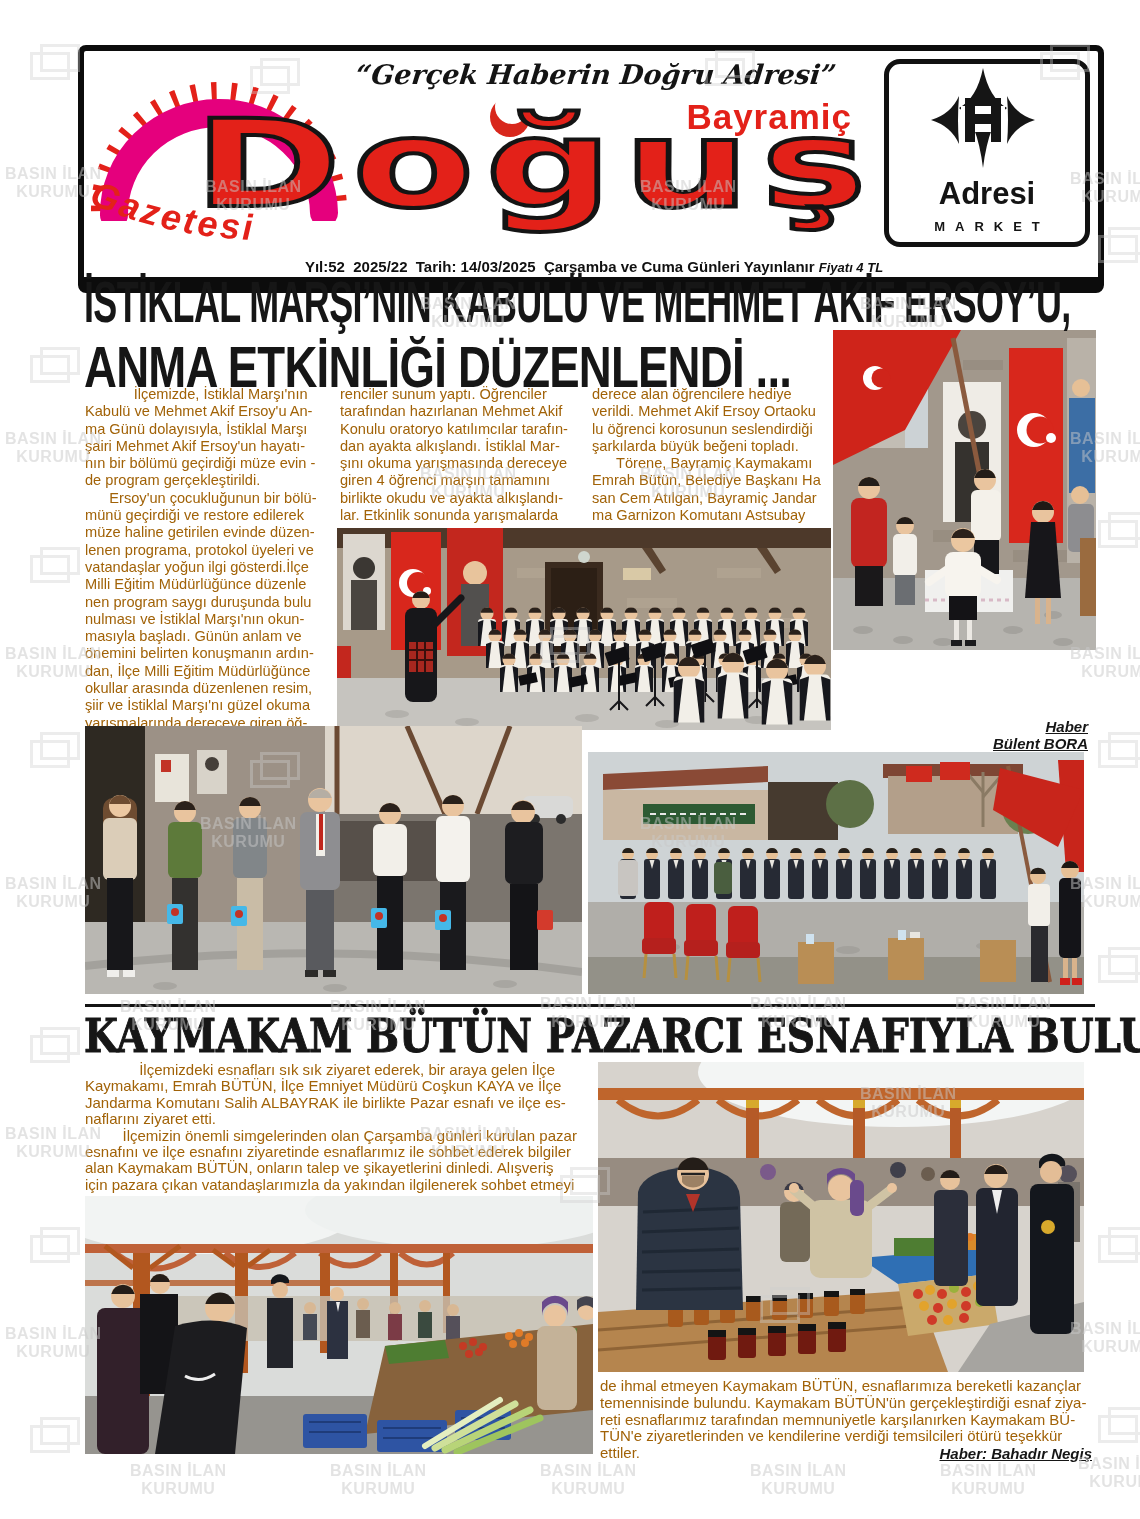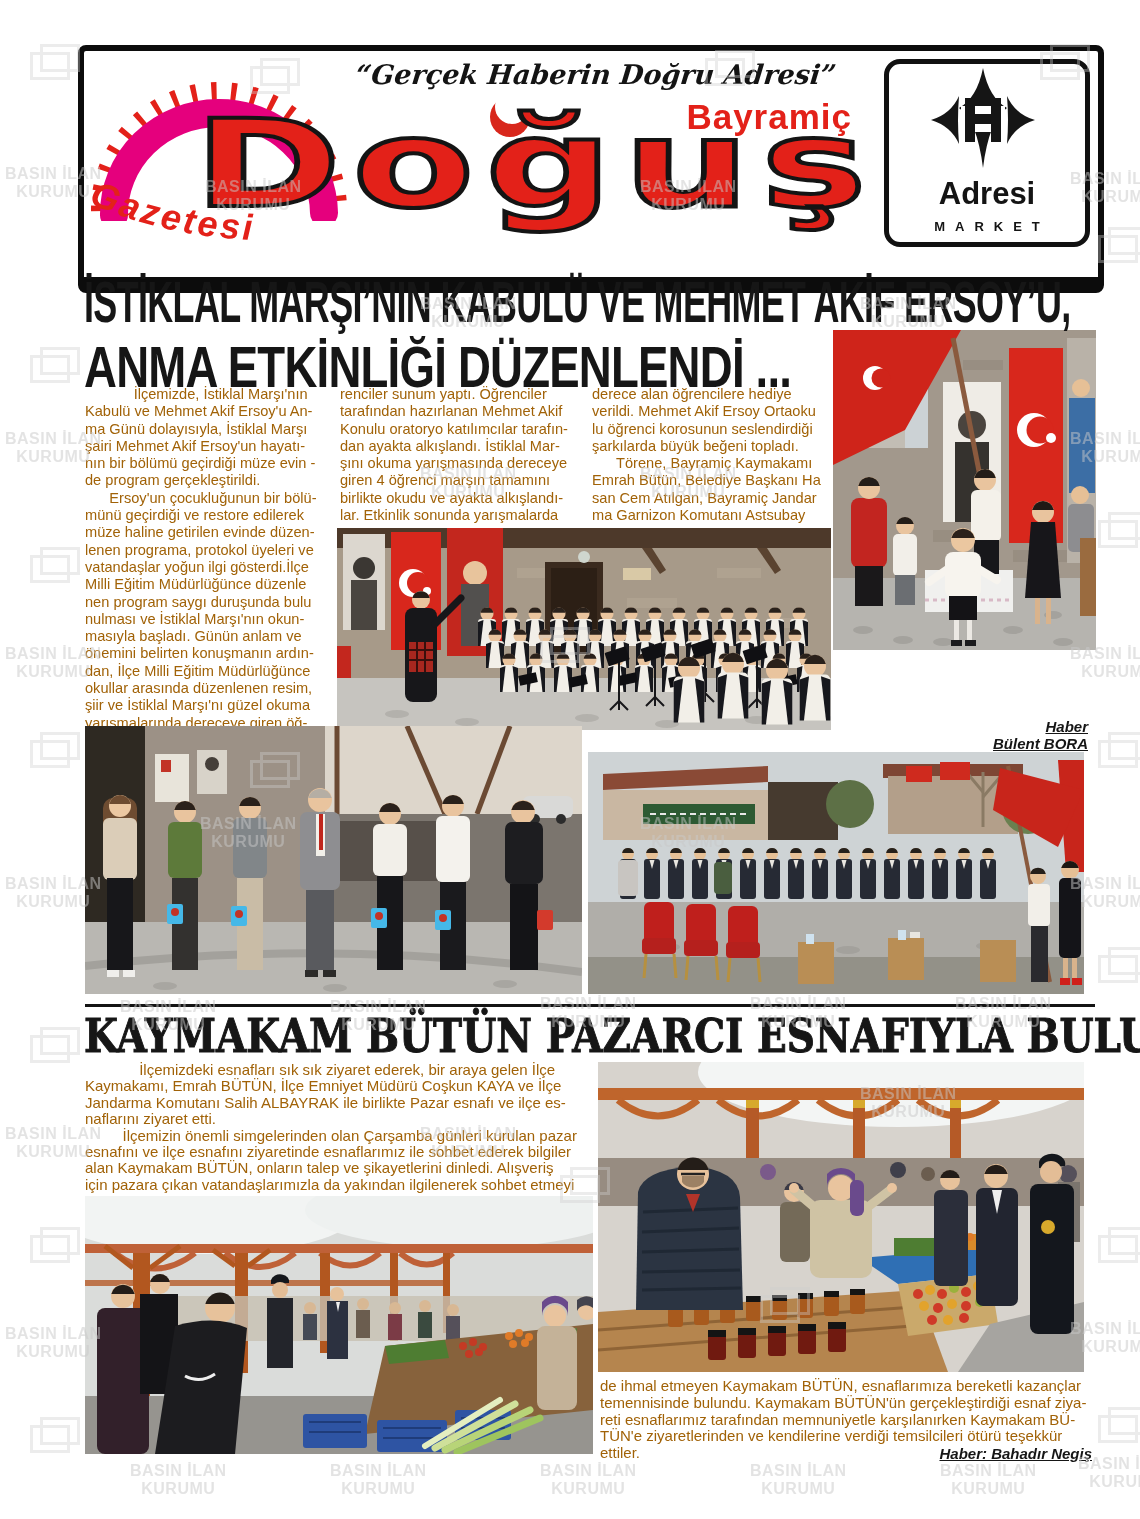--- a/index.html
+++ b/index.html
@@ -84,20 +84,21 @@
     <div class="abs city">Bayramiç</div>
     <div class="abs biglogo">Doğuş</div>
     <svg class="abs" style="left:-10px;top:132px;" width="340" height="80" viewBox="0 0 340 80">
       <defs>
           <path id="gzpath" d="M14,20 Q168,86 330,34"></path>
         </defs>
       <text font-family="Liberation Sans, sans-serif" font-size="36" font-weight="bold" font-style="italic" fill="#e32119" letter-spacing="3">
         <textPath href="#gzpath">Gazetesi</textPath>
       </text>
     </svg>
+    <div class="abs dateline"><span>Yıl:52  2025/22  Tarih: 14/03/2025  Çarşamba ve Cuma Günleri Yayınlanır </span><span class="price">Fiyatı 4 TL</span></div>
 
     <div class="abs hacimam">
       <svg class="abs" style="left:34px;top:4px;" width="120" height="106" viewBox="0 0 120 106">
         <path d="M60,0 Q66,30 84,40 Q66,52 60,100 Q54,52 36,40 Q54,30 60,0 Z" fill="#151515"></path>
         <rect x="38" y="38" width="44" height="26" fill="#ffffff"></rect>
         <rect x="42" y="30" width="10" height="44" fill="#151515"></rect>
         <rect x="68" y="30" width="10" height="44" fill="#151515"></rect>
         <rect x="50" y="46" width="20" height="10" fill="#151515"></rect>
         <path d="M8,52 Q28,46 36,28 Q34,52 36,76 Q28,58 8,52 Z" fill="#151515"></path>
         <path d="M112,52 Q92,46 84,28 Q86,52 84,76 Q92,58 112,52 Z" fill="#151515"></path>

